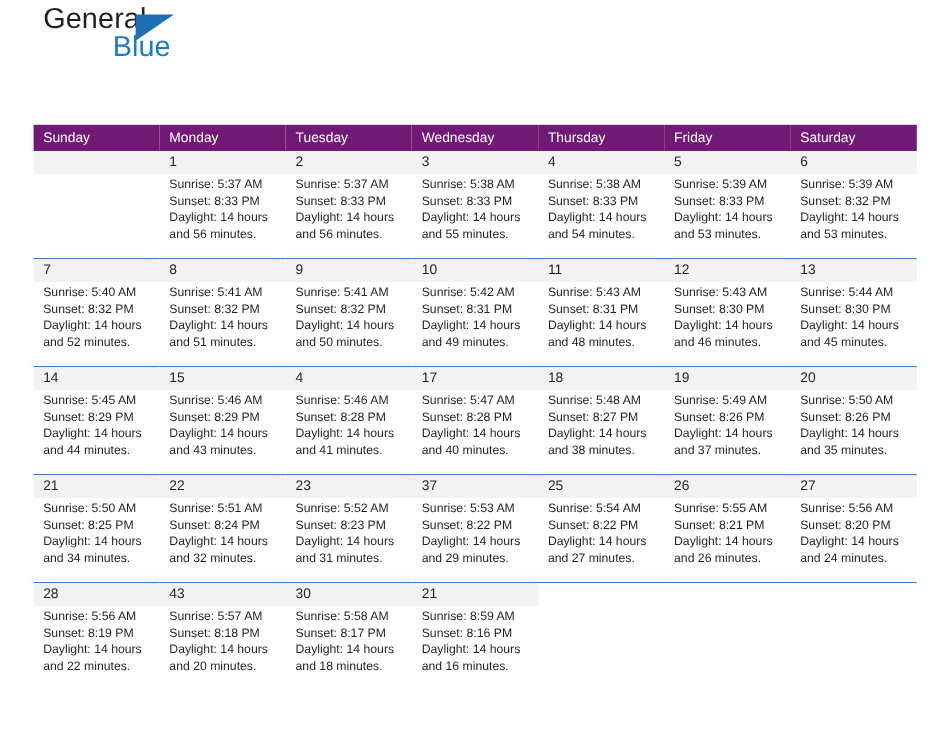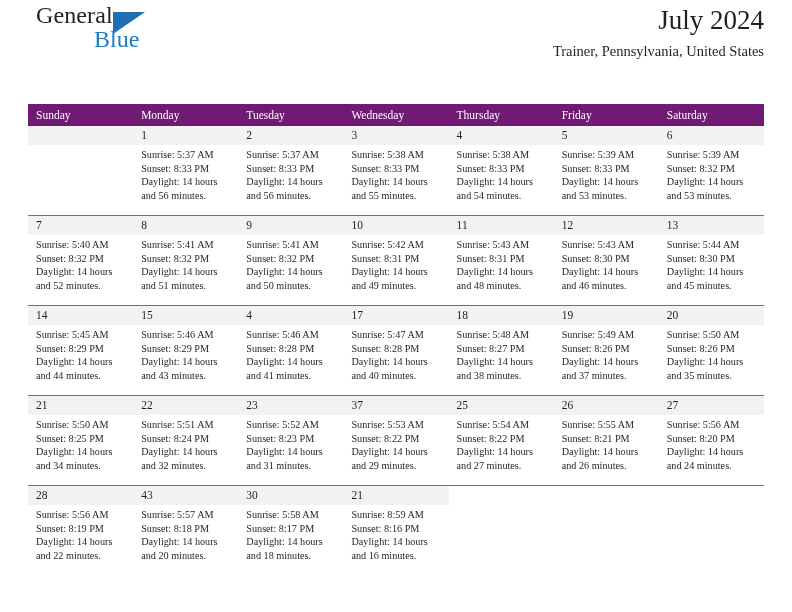--- a/index.html
+++ b/index.html
@@ -2,21 +2,21 @@
 <html><head>
 <meta charset="utf-8">
 <style>
   * { margin:0; padding:0; box-sizing:border-box; }
   html, body {
     width:792px; height:612px;
     background:#ffffff;
     font-family:"Liberation Sans", sans-serif;
     -webkit-font-smoothing:antialiased;
   }
-  .page { position:relative; width:792px; height:612px; padding:0;font-family:Liberation Serif, serif; }
+  .page { position:relative; width:792px; height:612px; padding:0; }
 
   
   .header {
     position:relative;
     height:72px;
     margin:0 28px;
   }
   .logo {
     position:absolute; left:8px; top:2px;
     width:180px; height:62px;
@@ -99,24 +99,20 @@
 <div class="page">
 
   <div class="header">
 
     <div class="logo">
       <span class="logo-general">General</span>
       <span class="logo-tri"></span>
       <span class="logo-blue">Blue</span>
     </div>
 
-    <div class="title-wrap">
-      <div class="cal-title">July 2024</div>
-      <div class="cal-sub">Trainer, Pennsylvania, United States</div>
-    </div>
 
   </div>
 
   <table class="cal">
     <thead>
       <tr>
         <th>Sunday</th>
         <th>Monday</th>
         <th>Tuesday</th>
         <th>Wednesday</th>

